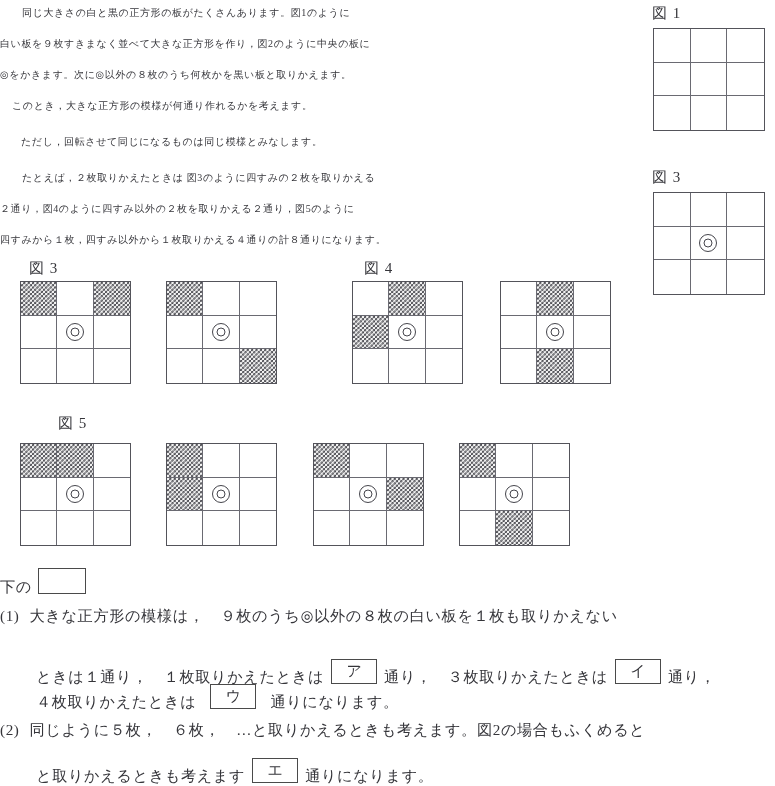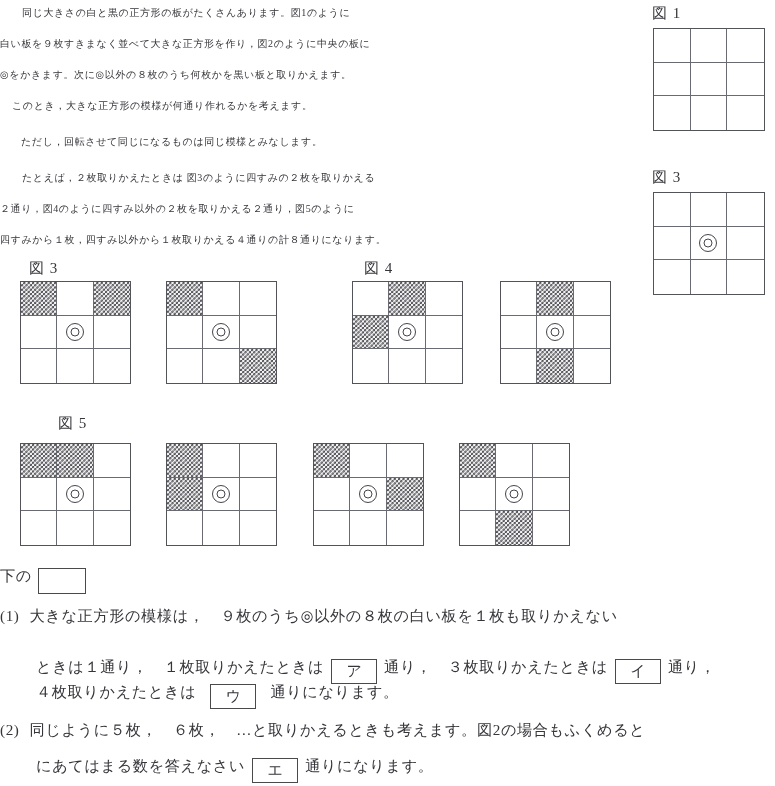--- a/index.html
+++ b/index.html
@@ -30,21 +30,21 @@
   .para.indent { text-indent: 22px; }
 
   .qline {
     position: absolute;
     font-size: 15.2px;
     letter-spacing: 0.6px;
     line-height: 1;
     white-space: pre;
     color: #35353a;
     display: flex;
-    align-items: flex-start;
+    align-items: flex-end;
   }
 
   
   .ansbox {
     display: inline-flex;
     align-items: center;
     justify-content: center;
     border: 1.2px solid #4a4a4a;
     width: 46px;
     height: 25px;
@@ -301,16 +301,16 @@
   <span class="ansbox">ウ</span>
   <span>通りになります。</span>
 </div>
 
 <div class="qline" style="left:0px; top:722px;">
   <span style="margin-right:10px;">(2)</span>
   <span>同じように５枚，　６枚，　…と取りかえるときも考えます。図2の場合もふくめると</span>
 </div>
 
 <div class="qline" style="left:36px; top:758px;">
-  <span>にあてはまる数を答えなさい</span>
+  <span>と取りかえるときも考えます</span>
   <span class="ansbox">エ</span>
   <span>通りになります。</span>
 </div>
 
 </body></html>

